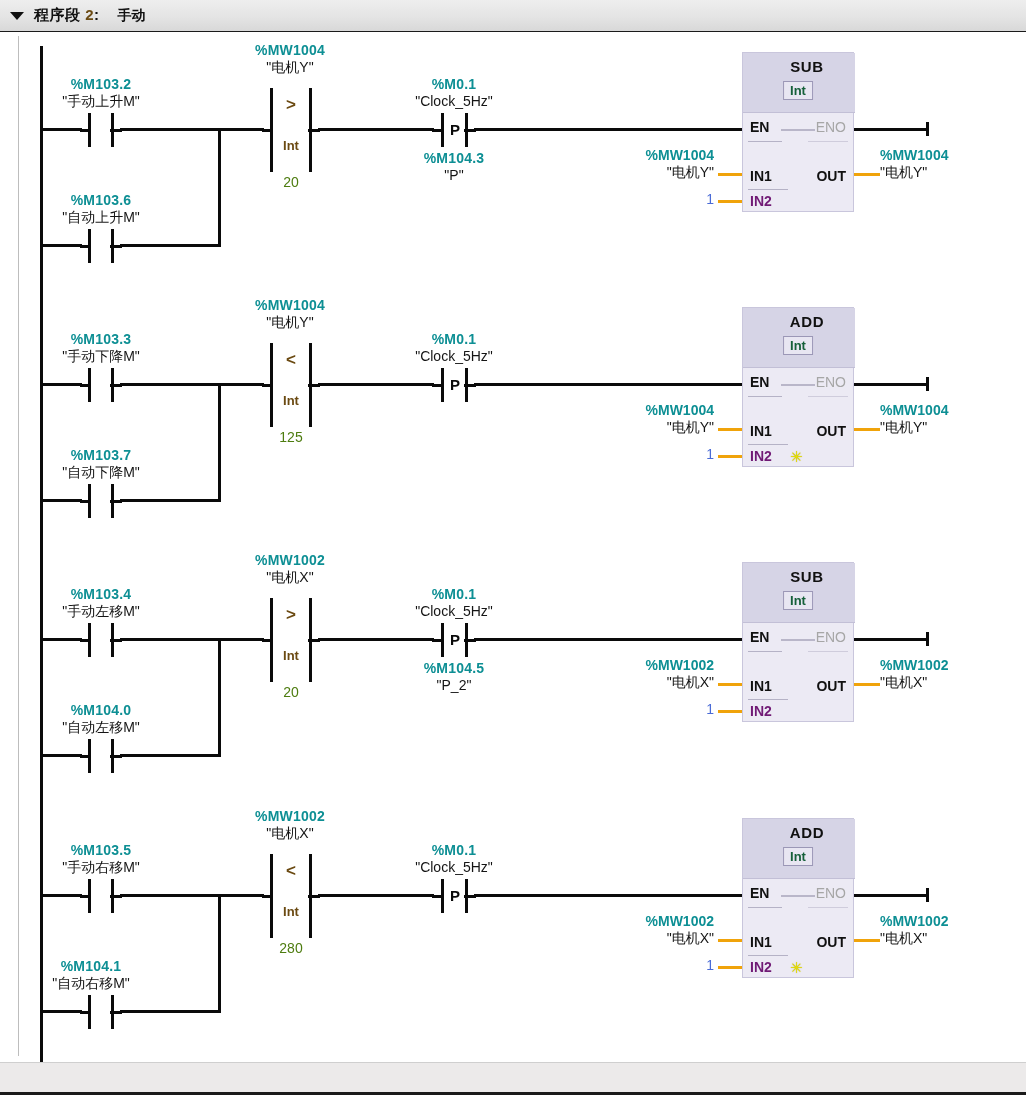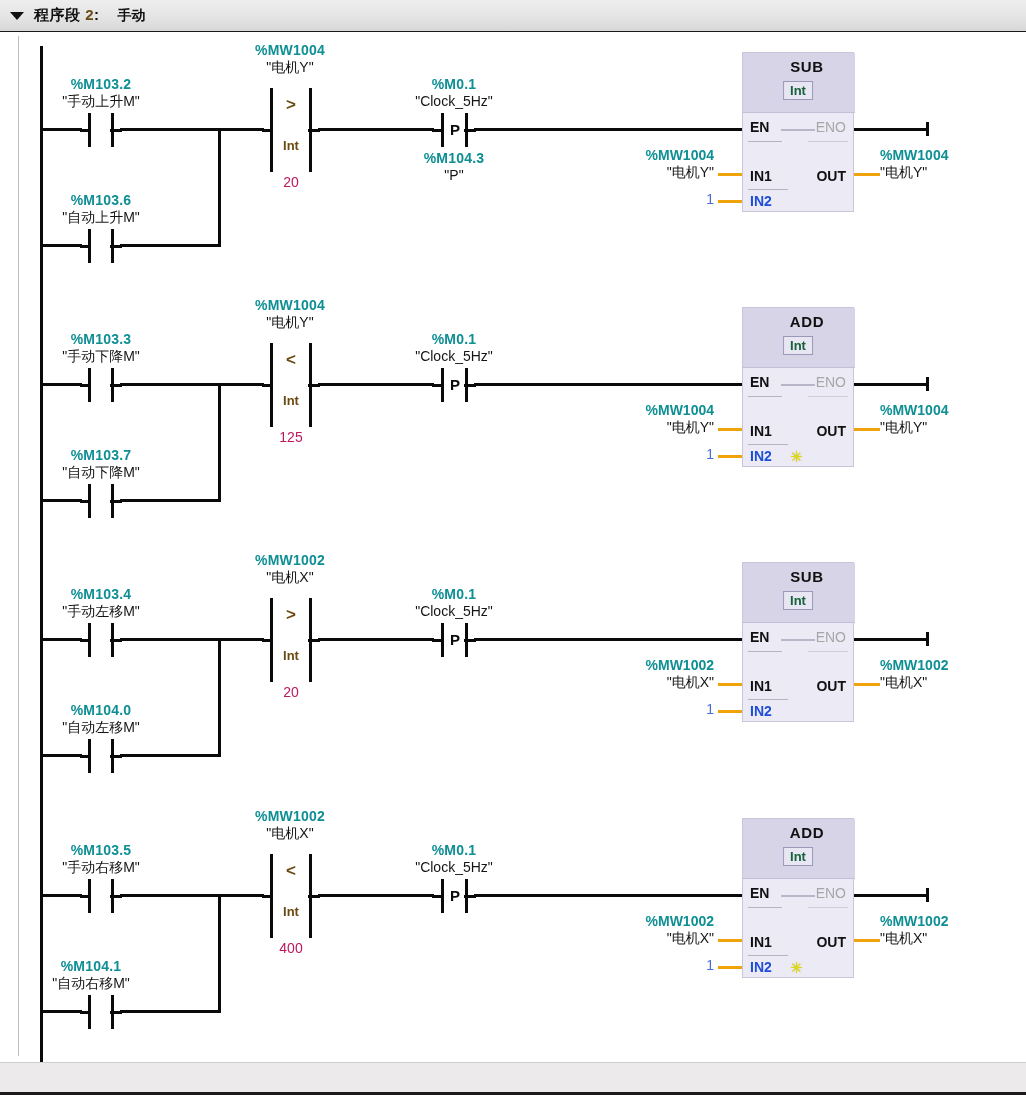--- a/index.html
+++ b/index.html
@@ -95,21 +95,21 @@
   .cmp .op{
     position:absolute;left:11px;top:8px;width:36px;text-align:center;
     font-size:17px;font-weight:bold;color:#6b4a12;line-height:18px;
   }
   .cmp .typ{
     position:absolute;left:11px;top:50px;width:36px;text-align:center;
     font-size:13px;font-weight:bold;color:#6b4a12;line-height:16px;
   }
   .cmp .const{
     position:absolute;left:-6px;top:86px;width:70px;text-align:center;
-    font-size:14px;color:#be185d;
+    font-size:14px;color:#4d7c0f;
   }
 
   
   .op-label{position:absolute;text-align:center;line-height:17px;white-space:nowrap;}
   .op-label .addr{
     display:block;font-size:14px;font-weight:bold;color:#0d8f94;letter-spacing:0.2px;
   }
   .op-label .sym{
     display:block;font-size:14px;color:#151515;
   }
@@ -139,21 +139,21 @@
     position:absolute;right:7px;top:66px;font-size:14px;color:#a6a6a6;
   }
   .fb .en-ul{position:absolute;left:5px;top:88px;width:34px;height:1px;background:#b5b2c6;}
   .fb .eno-ul{position:absolute;right:5px;top:88px;width:40px;height:1px;background:#cfccdc;}
   .fb .en-line{position:absolute;left:38px;top:76px;width:34px;height:2px;background:#b9b6c9;}
   .fb .in1{
     position:absolute;left:7px;top:115px;font-size:14px;font-weight:bold;color:#101010;
   }
   .fb .in1-ul{position:absolute;left:5px;top:136px;width:40px;height:1px;background:#b5b2c6;}
   .fb .in2{
-    position:absolute;left:7px;top:140px;font-size:14px;font-weight:bold;color:#1d4ed8;
+    position:absolute;left:7px;top:140px;font-size:14px;font-weight:bold;color:#701a75;
   }
   .fb .out{
     position:absolute;right:7px;top:115px;font-size:14px;font-weight:bold;color:#101010;
   }
   .fb .star{
     position:absolute;left:47px;top:141px;font-size:15px;color:#e8e000;
     text-shadow:0 0 1px #9a9400;line-height:15px;
   }
 
   
@@ -406,20 +406,24 @@
       <div class="bar l"></div>
       <div class="bar r"></div>
       <div class="lead l"></div>
       <div class="lead r"></div>
       <div class="pl">P</div>
     </div>
     <div class="op-label" style="left: 364px; top: 554px; width: 180px;">
       <span class="addr">%M0.1</span>
       <span class="sym">"Clock_5Hz"</span>
     </div>
+    <div class="op-label" style="left: 364px; top: 628px; width: 180px;">
+      <span class="addr">%M104.5</span>
+      <span class="sym">"P_2"</span>
+    </div>
     <div class="h-wire" style="left: 474px; top: 606px; width: 270px;"></div>
     <div class="fb" style="left: 742px; top: 530px;">
       <div class="fb-head"></div>
       <div class="fb-name">SUB</div>
       <div class="fb-type">Int</div>
       <div class="en">EN</div>
       <div class="en-line"></div>
       <div class="eno">ENO</div>
       <div class="en-ul"></div>
       <div class="eno-ul"></div>
@@ -471,21 +475,21 @@
     <div class="v-wire" style="left: 218px; top: 862px; height: 119px;"></div>
     <div class="v-wire" style="left: 40px; top: 862px; height: 119px;"></div>
     <div class="h-wire" style="left: 218px; top: 862px; width: 46px;"></div>
     <div class="cmp" style="left: 262px; top: 822px;">
       <div class="bar l"></div>
       <div class="bar r"></div>
       <div class="lead l"></div>
       <div class="lead r"></div>
       <div class="op">&lt;</div>
       <div class="typ">Int</div>
-      <div class="const">400</div>
+      <div class="const">280</div>
     </div>
     <div class="op-label" style="left: 200px; top: 776px; width: 180px;">
       <span class="addr">%MW1002</span>
       <span class="sym">"电机X"</span>
     </div>
     <div class="h-wire" style="left: 318px; top: 862px; width: 116px;"></div>
     <div class="pcontact" style="left: 432px; top: 847px;">
       <div class="bar l"></div>
       <div class="bar r"></div>
       <div class="lead l"></div>

